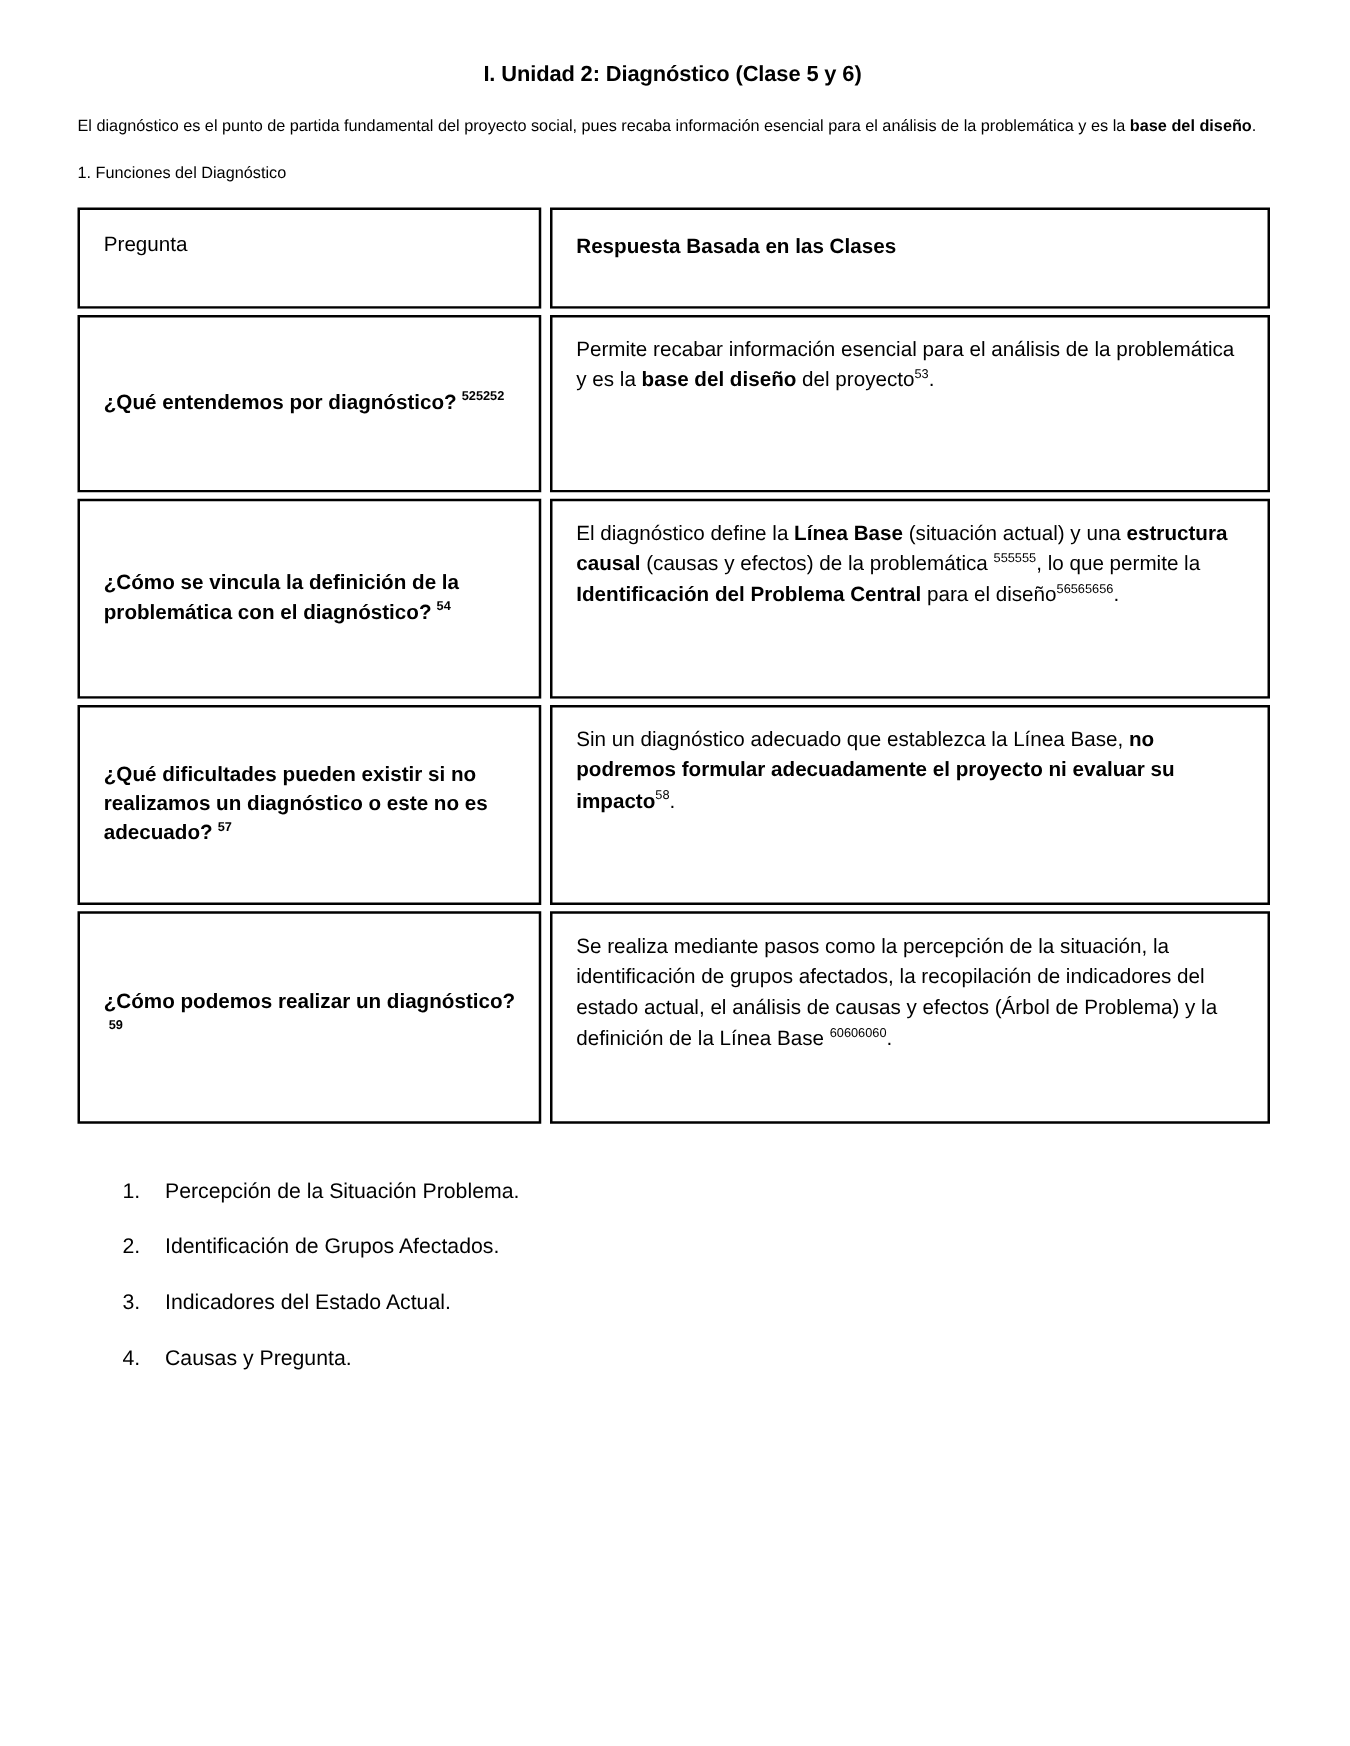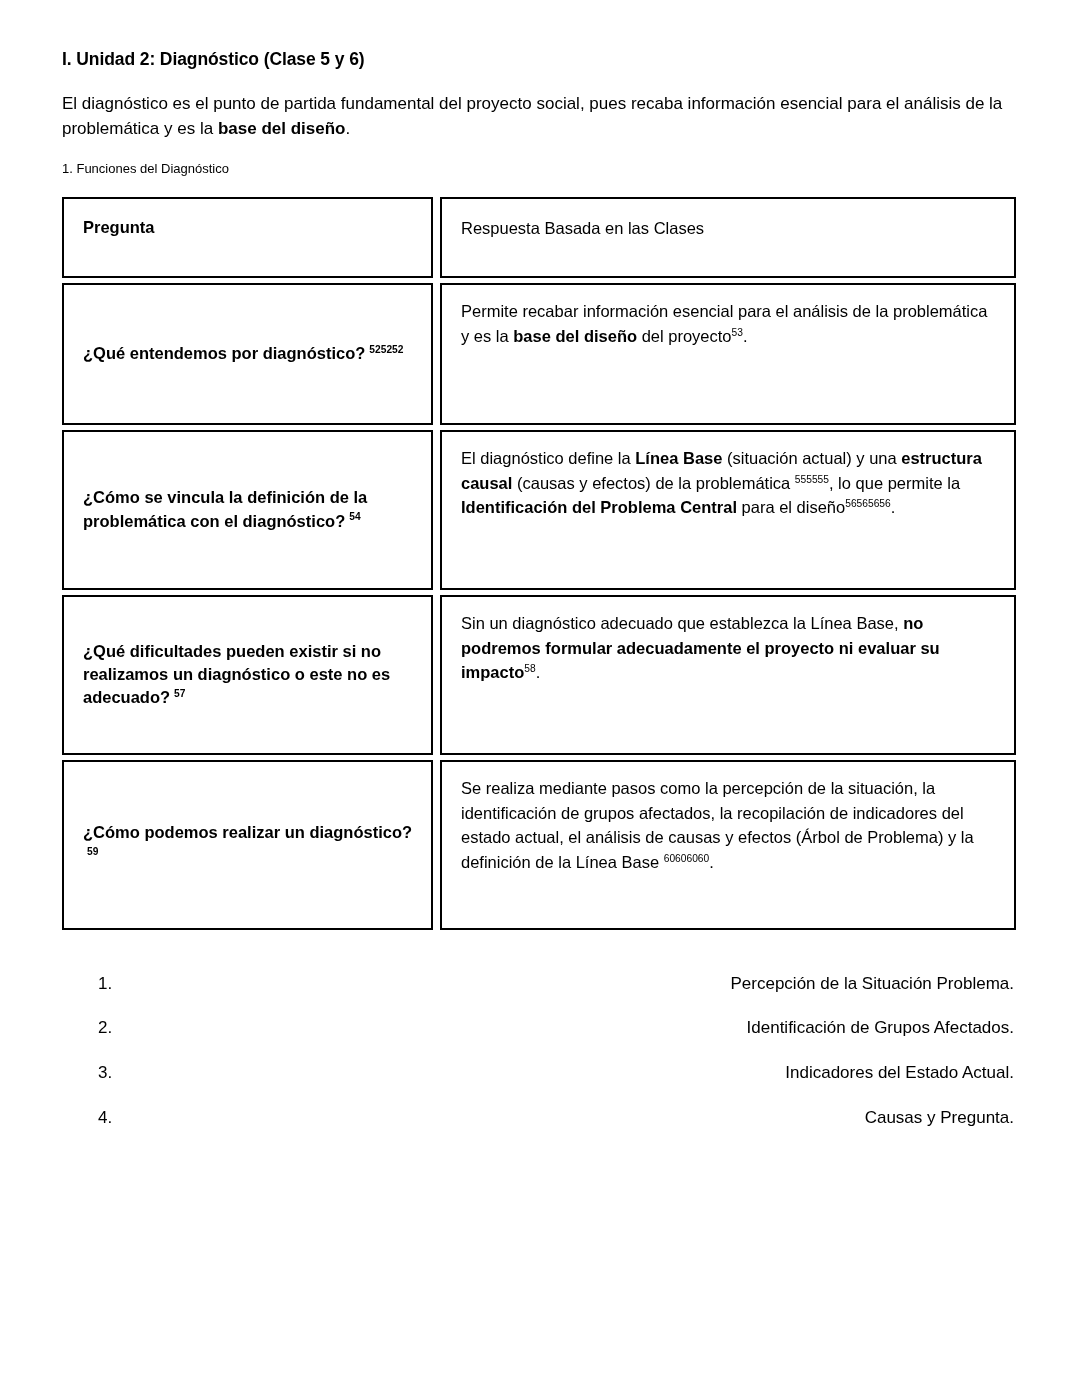--- a/index.html
+++ b/index.html
@@ -22,23 +22,24 @@
     padding: 48px 66px 0 62px;
   }
 
   
   .h-section {
     font-size: 17.5px;
     font-weight: bold;
     line-height: 1.35;
     margin: 0 0 19px 0;
     letter-spacing: -0.1px;
+    text-align: center;
   }
   .para {
-    font-size: 17px;
+    font-size: 13px;
     line-height: 1.48;
     margin: 0 0 19px 0;
   }
   .para.narrow { max-width: 945px; }
   .subhead {
     font-size: 13px;
     line-height: 1.45;
     margin: 0 0 14px 0;
   }
   b, strong { font-weight: bold; }
@@ -92,24 +93,24 @@
   }
   .qa-table td.col-a {
     font-size: 16.5px;
     line-height: 1.5;
     vertical-align: top;
   }
   .qa-table tr.head td {
     height: 46px;
     vertical-align: top;
     padding-top: 17px;
-    font-weight: bold;
+    font-weight: normal;
     font-size: 16.5px;
   }
-  .qa-table tr.head td.col-a { font-weight: normal; }
+  .qa-table tr.head td.col-a { font-weight: bold; }
   
   .qa-table td.col-q { border-right-width: 2.2px; }
   .qa-table .spacer-col { width: 7px; border: none !important; padding: 0 !important; background: transparent; }
   .qa-table tr.gap td { height: 5px; border: none !important; padding: 0 !important; }
 
   .row-h1 td { height: 110px; }
   .row-h2 td { height: 128px; }
   .row-h3 td { height: 128px; }
   .row-h4 td { height: 138px; }
 
@@ -131,21 +132,21 @@
   ol.steps > li::before {
     content: counter(step) ".";
     position: absolute;
     left: 36px;
     top: 0;
     font-size: 17px;
     width: 26px;
     text-align: left;
   }
   .section2-wrap { margin-top: 42px; }
-  .steps-wrap { margin-top: 4px; text-align: right; }
+  .steps-wrap { margin-top: 4px; }
 </style>
 </head>
 <body>
 
 <div class="page">
 
   <h1 class="h-section">I. Unidad 2: Diagnóstico (Clase 5 y 6)</h1>
 
   <p class="para narrow">
     <span>El diagnóstico es el punto de partida fundamental del proyecto social, pues recaba información esencial para el análisis de la problemática y es la </span><b>base del diseño</b><span>.</span>

